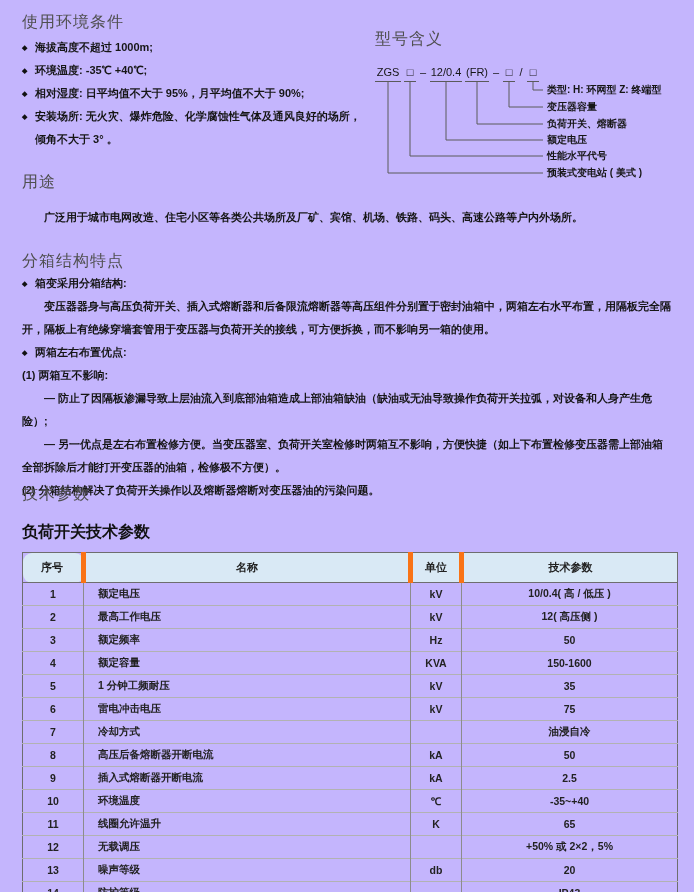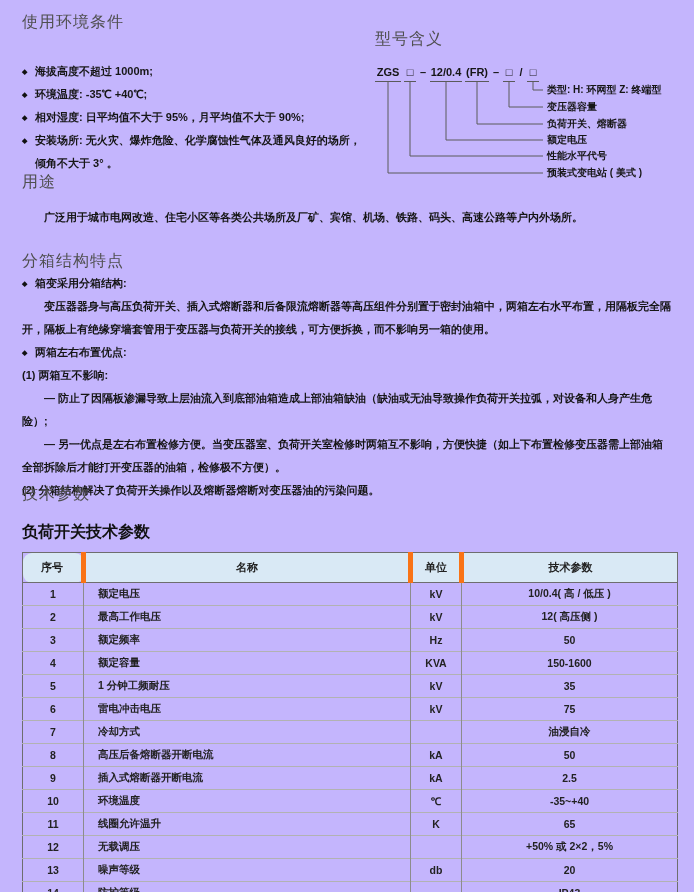--- a/index.html
+++ b/index.html
@@ -15,30 +15,30 @@
   .section-title{
     font-size:16px;
     font-weight:400;
     color:#4f4f4f;
     letter-spacing:1px;
   }
   .body-text{font-size:11px;font-weight:600;color:#161616;line-height:23px;}
 
   
   .env{position:absolute;left:22px;top:12px;width:345px;}
-  .env .items{margin-top:27px;}
+  .env .items{margin-top:3px;}
   .env .item{position:relative;padding-left:13px;font-size:11px;font-weight:600;line-height:23px;}
   .diamond{position:absolute;left:0;top:0;font-size:7px;line-height:23px;color:#111;}
 
   
   .model{position:absolute;left:375px;top:29px;width:316px;}
   .diagram{position:relative;margin-top:16px;height:122px;}
   .tok{
     position:absolute;top:0;height:15px;
-    font-size:11px;font-weight:700;text-align:center;color:#161616;
+    font-size:11px;font-weight:400;text-align:center;color:#161616;
   }
   .tok.u{border-bottom:1px solid #5a5a5a;}
   .diagram svg{position:absolute;left:0;top:0;}
   .dlabel{
     position:absolute;left:172px;
     font-size:10px;font-weight:600;color:#161616;
     white-space:nowrap;line-height:14px;
   }
 
   

